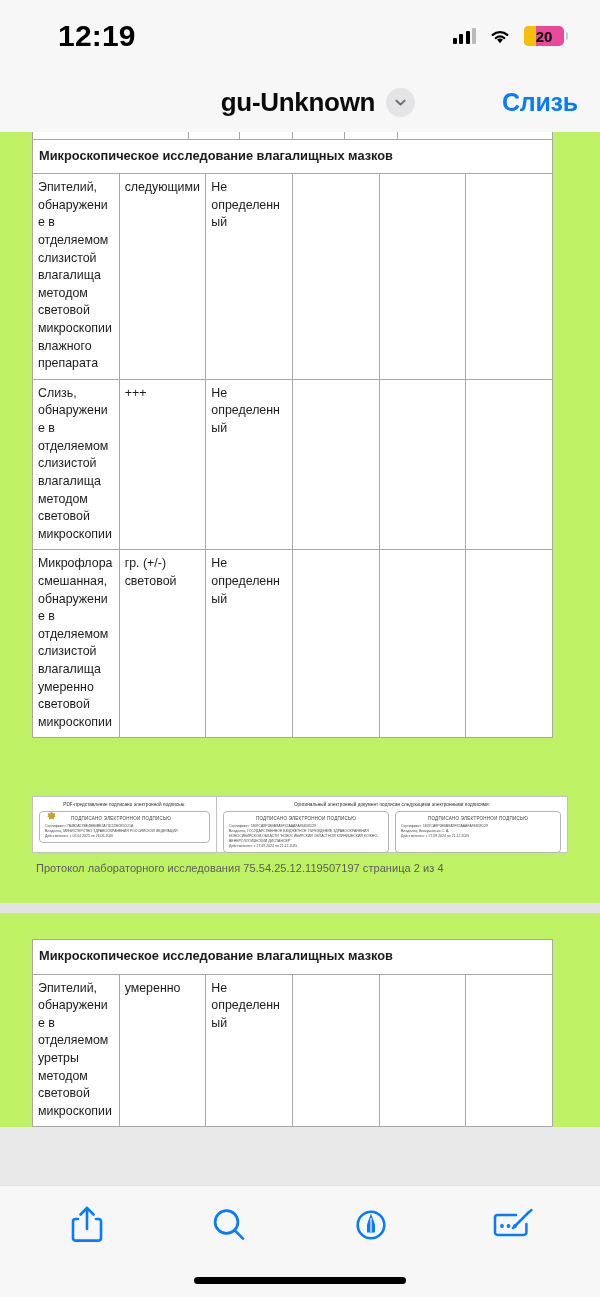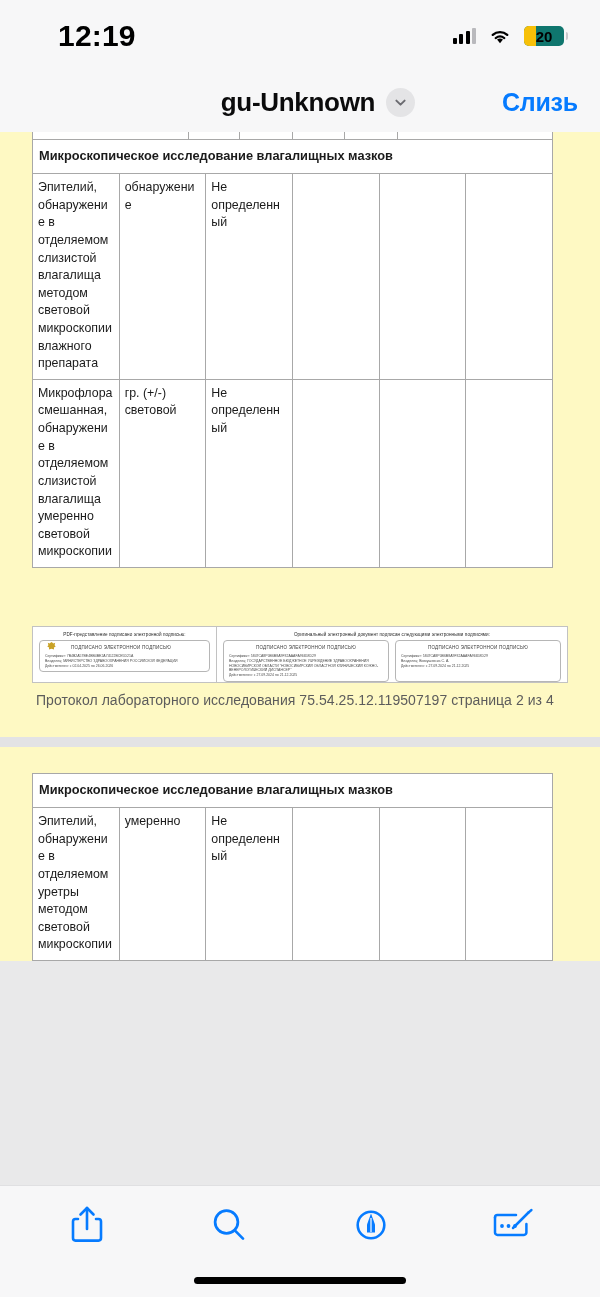--- a/index.html
+++ b/index.html
@@ -35,21 +35,21 @@
   }
   .cell-bars { display: flex; align-items: flex-end; gap: 2.5px; height: 15px; }
   .cell-bars i { width: 4px; border-radius: 1px; display: block; background: #000; }
   .cell-bars i:nth-child(1) { height: 6px; }
   .cell-bars i:nth-child(2) { height: 9.5px; }
   .cell-bars i:nth-child(3) { height: 13px; }
   .cell-bars i:nth-child(4) { height: 16px; background: #b9b9bd; }
   .wifi { width: 22px; height: 17px; }
   .battery {
     position: relative; width: 40px; height: 20px;
-    border-radius: 5px; background: #0f766e;
+    border-radius: 5px; background: #ec4899;
     display: flex; align-items: center; justify-content: center;
   }
   .battery .fill {
     position: absolute; left: 0; top: 0; bottom: 0;
     width: 30%;
     background: #f7c008;
     border-radius: 5px 0 0 5px;
   }
   .battery .pct {
     position: relative; z-index: 2;
@@ -92,21 +92,21 @@
   }
 
   
   .content {
     flex: 1 1 auto;
     background: #e9e9ea;
     overflow: hidden;
     position: relative;
   }
   .pdf-page {
-    background: #fef9c3;
+    background: #bef264;
     position: relative;
   }
   .pdf-page.p1 { padding: 0 0 0 0; }
   .page-gap { height: 10px; background: #e3e3e5; }
 
   
   table.rpt {
     border-collapse: collapse;
     table-layout: fixed;
     width: 521px;
@@ -178,21 +178,21 @@
     font-size: 3.5px; color: #4b4b4b; line-height: 1.38;
     white-space: nowrap; overflow: hidden; text-overflow: clip;
   }
   .sig-box .sb-line.wrap { white-space: normal; }
   .emblem {
     position: absolute; left: 13px; top: 14px;
     width: 11px; height: 11px;
   }
   .doc-footer {
     margin: 9px 8px 0 36px;
-    font-size: 14px; color: #5c5c5c;
+    font-size: 11px; color: #5c5c5c;
     letter-spacing: .05px;
   }
   .page1-bottompad { height: 29px; }
 
   
   .toolbar {
     height: 78px; flex: 0 0 78px;
     background: #f7f7f8;
     display: flex; align-items: center;
     justify-content: space-around;
@@ -264,28 +264,36 @@
       </div>
 
       <table class="rpt">
         <tbody>
             <tr>
           <td class="sec" colspan="6">Микроскопическое исследование влагалищных мазков</td>
         </tr>
 
         <tr>
           <td class="c0">Эпителий, обнаружение в отделяемом слизистой влагалища методом световой микроскопии влажного препарата</td>
-          <td class="c1">обнаружение</td>
+          <td class="c1">следующими</td>
           <td class="c2">Не определенный</td>
           <td class="c3"></td>
           <td class="c4"></td>
           <td class="c5"></td>
         </tr>
 
 
+        <tr>
+          <td class="c0">Слизь, обнаружение в отделяемом слизистой влагалища методом световой микроскопии</td>
+          <td class="c1">+++</td>
+          <td class="c2">Не определенный</td>
+          <td class="c3"></td>
+          <td class="c4"></td>
+          <td class="c5"></td>
+        </tr>
 
         <tr>
           <td class="c0">Микрофлора смешанная, обнаружение в отделяемом слизистой влагалища умеренно световой микроскопии</td>
           <td class="c1">гр. (+/-) световой</td>
           <td class="c2">Не определенный</td>
           <td class="c3"></td>
           <td class="c4"></td>
           <td class="c5"></td>
         </tr>
       </tbody>

